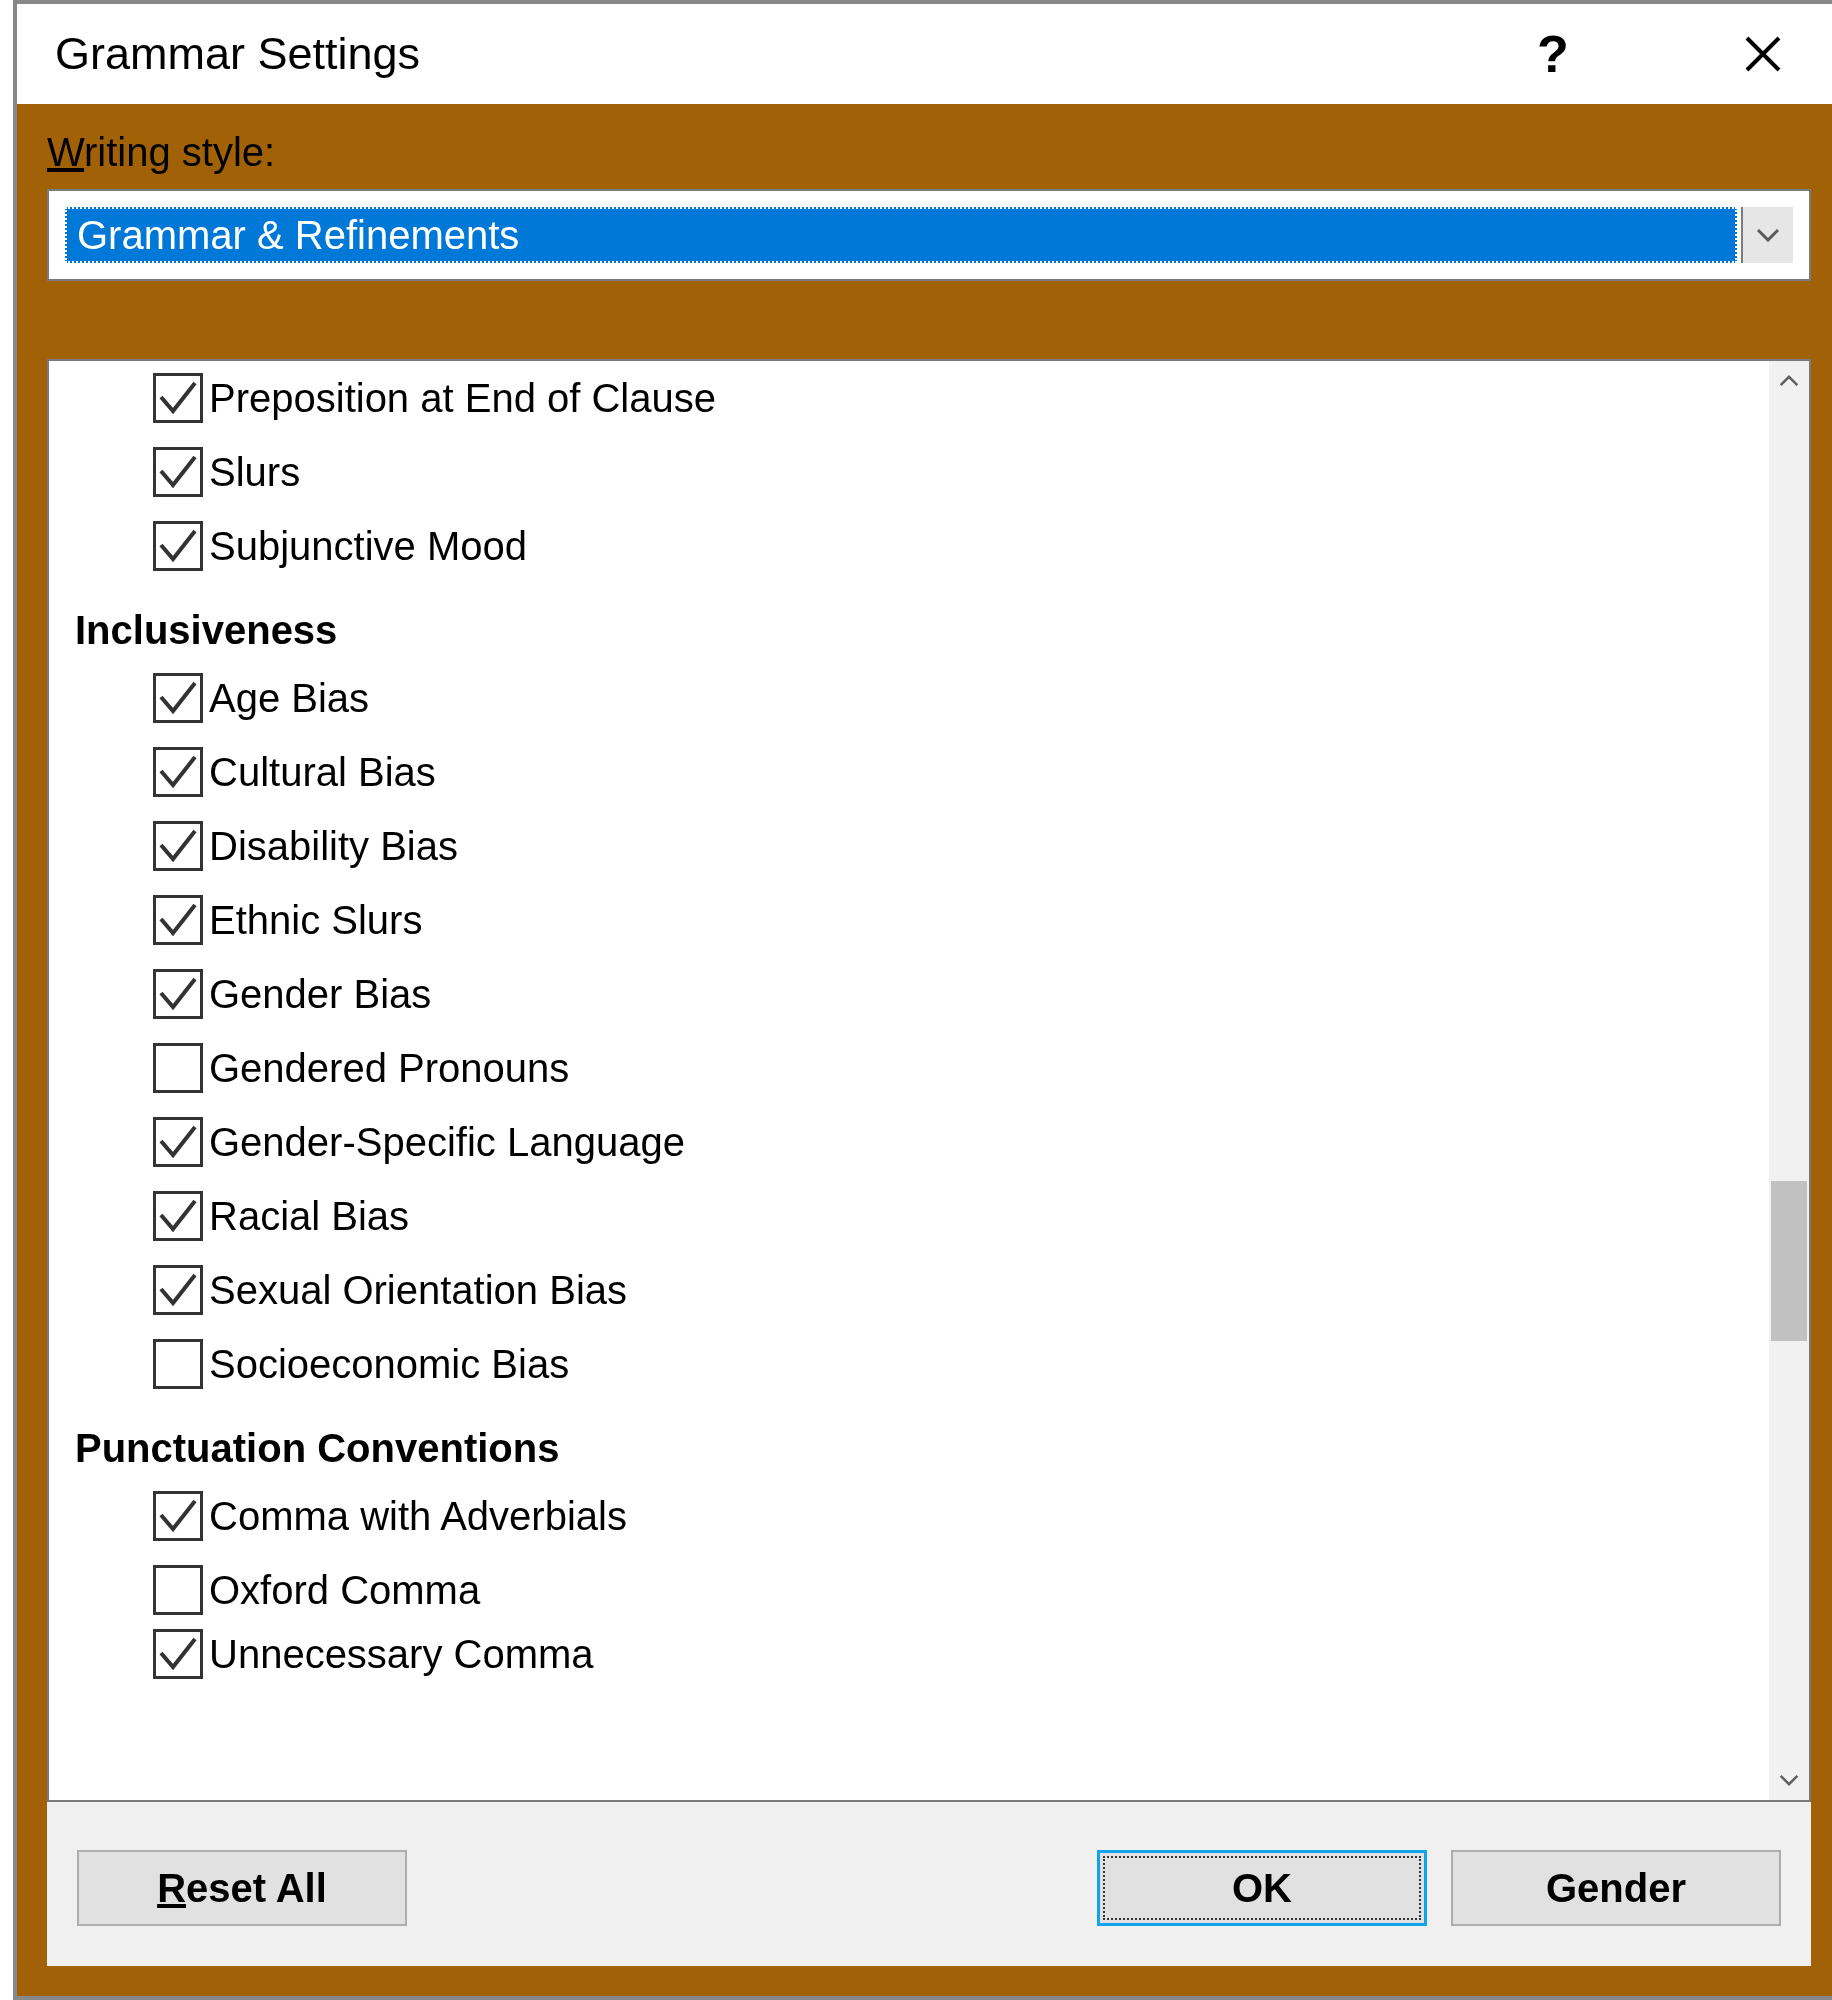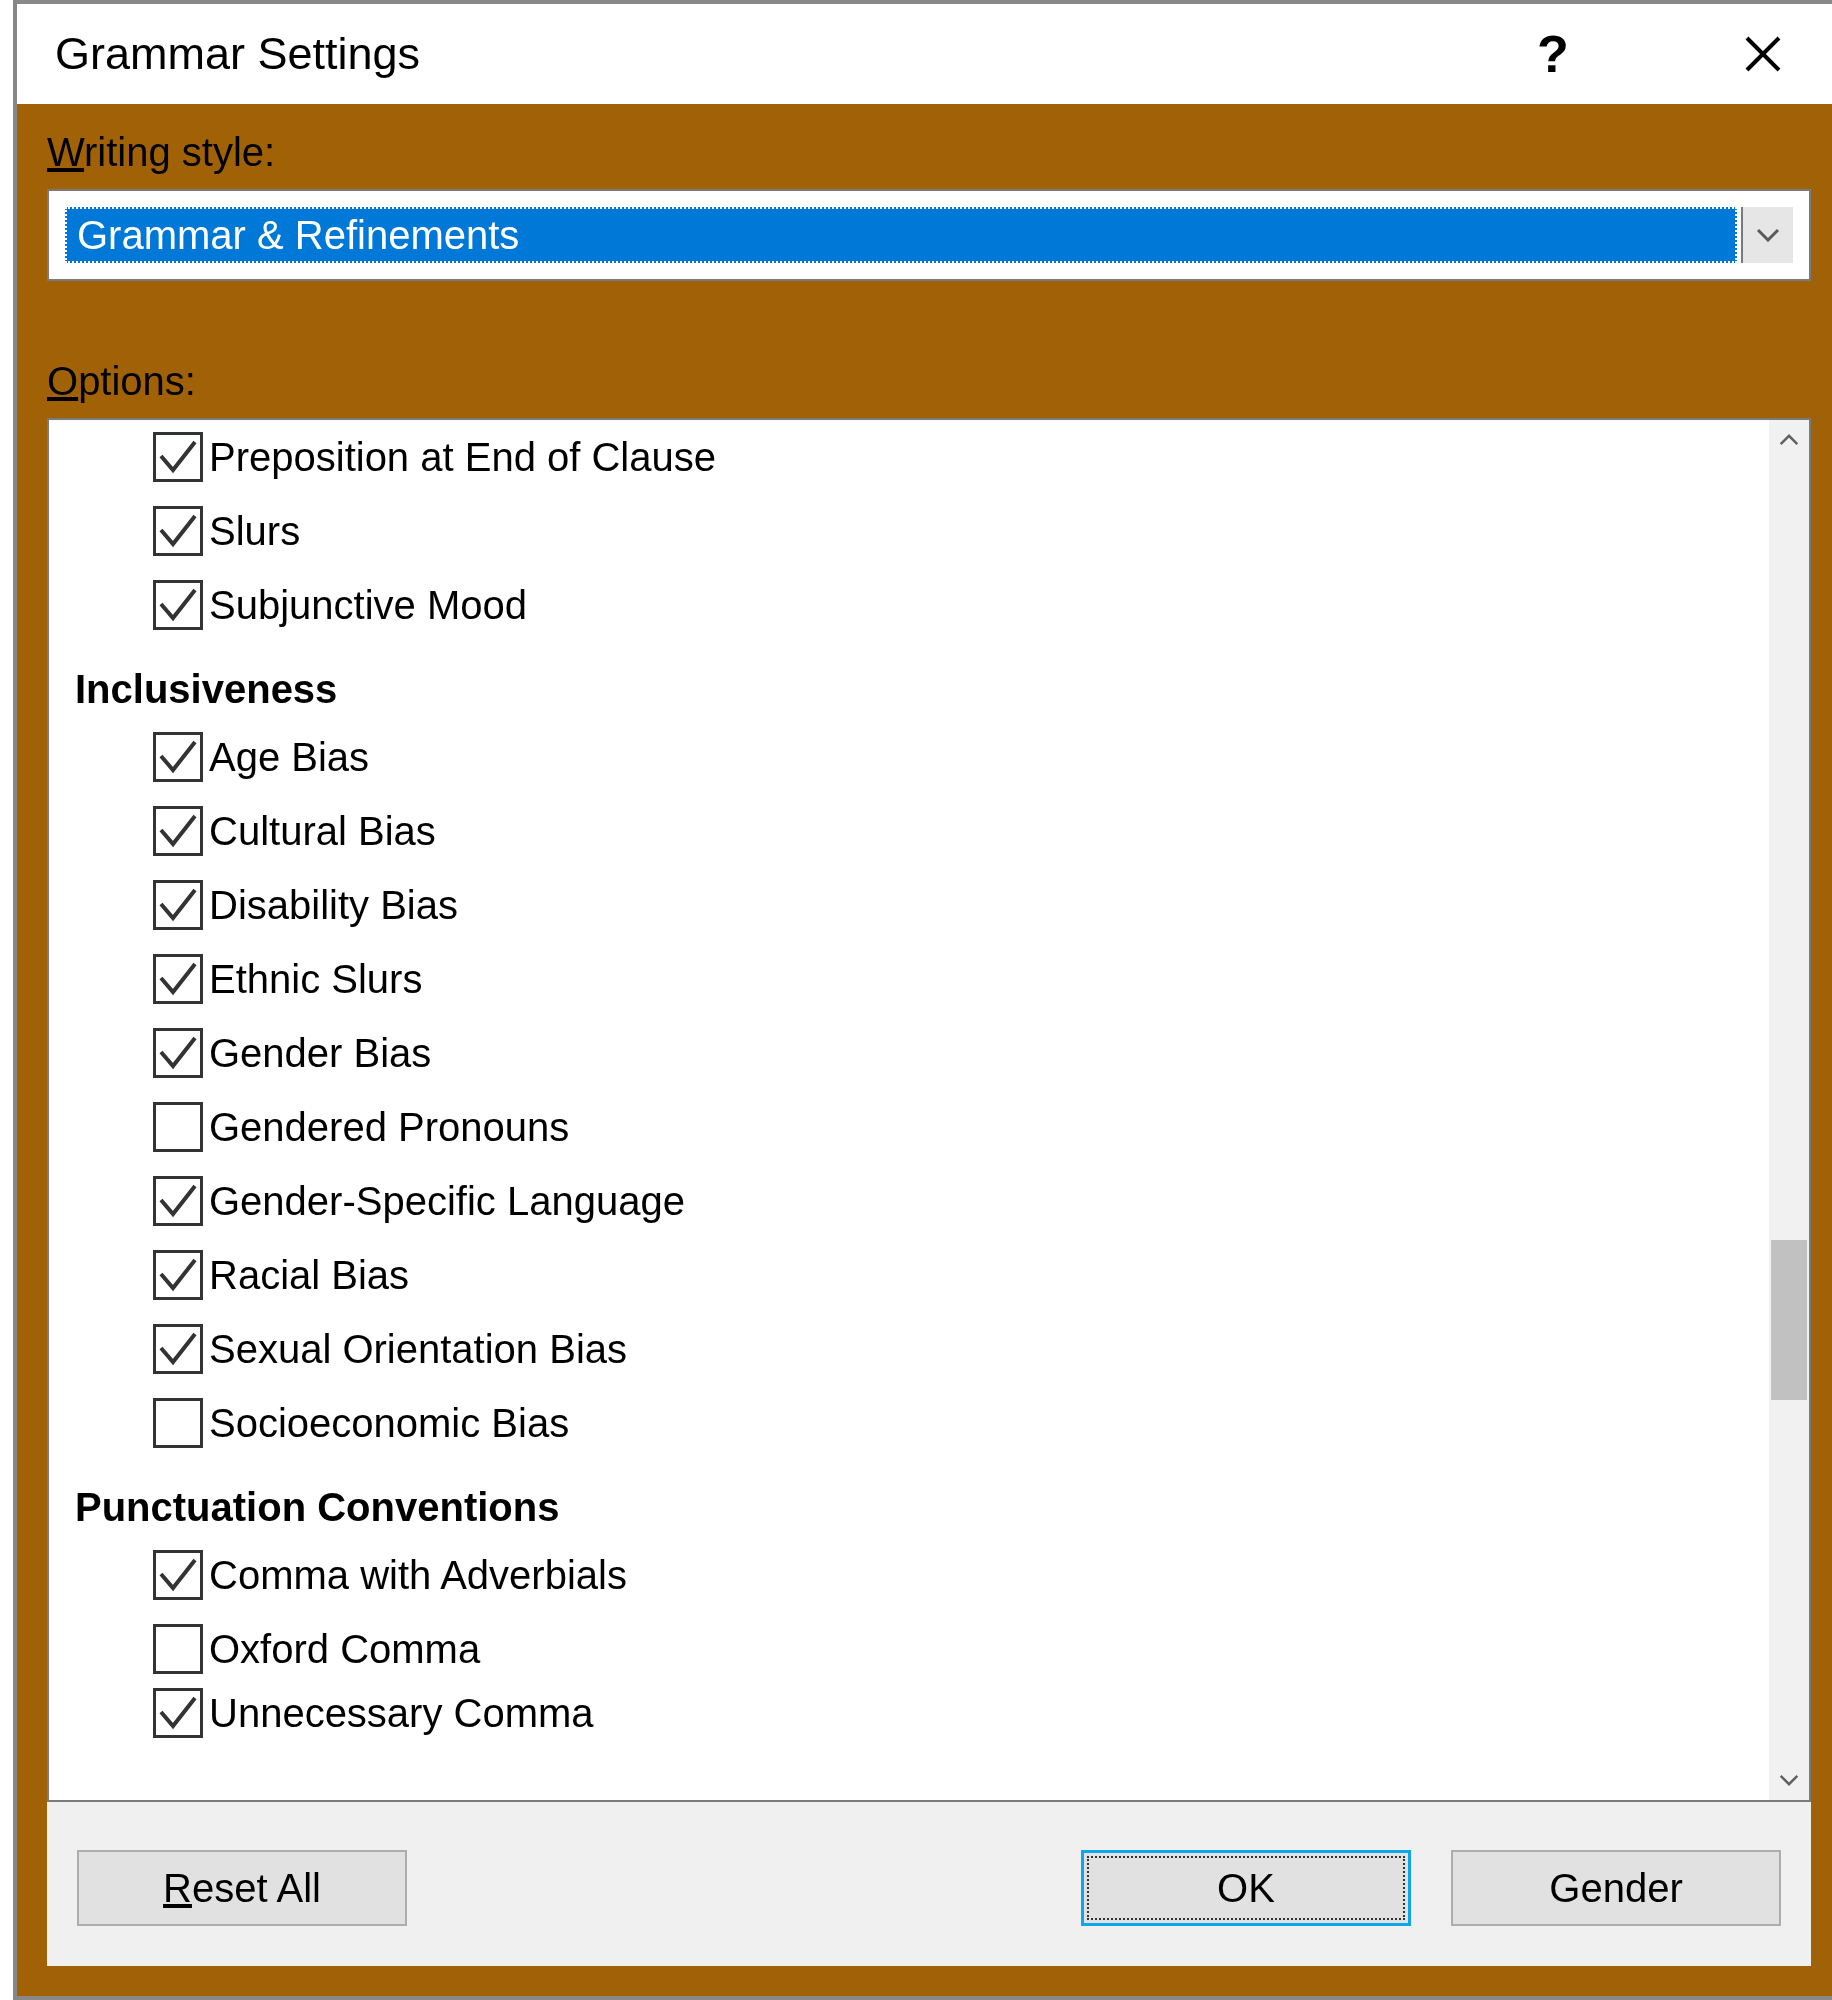--- a/index.html
+++ b/index.html
@@ -158,21 +158,22 @@
     height: 160px;
     background: #c1c1c1;
   }
 
   .footer {
     display: flex;
     align-items: center;
     padding: 48px 30px 40px 30px;
     background: #f0f0f0;
     justify-content: flex-end;
-    gap: 40px;
+    gap: 24px;
+    font-weight: bold;
   }
   .footer .spacer { flex: 1; }
   .btn {
     height: 76px;
     min-width: 330px;
     background: #e1e1e1;
     border: 2px solid #adadad;
     font-size: 40px;
     color: #000;
     display: flex;
@@ -216,23 +217,20 @@
 
     <div class="dropdown">
       <div class="dropdown-selected">Grammar &amp; Refinements</div>
       <div class="dropdown-arrow">
         <svg viewBox="0 0 24 14">
           <polyline points="2,2 12,12 22,2" fill="none" stroke="#5a5a5a" stroke-width="3"></polyline>
         </svg>
       </div>
     </div>
 
-    <div class="section-label">
-      <span class="ul">O</span><span>ptions:</span>
-    </div>
 
     <div class="options-box">
       <div class="options-scroll" id="options-scroll">
           <div class="option-row">
             <div class="checkbox">
               <svg viewBox="0 0 42 42">
                 <polyline points="4,20 16,34 38,6" fill="none" stroke="#333" stroke-width="4"></polyline>
               </svg>
             </div>
             <div class="opt-label">Preposition at End of Clause</div>

